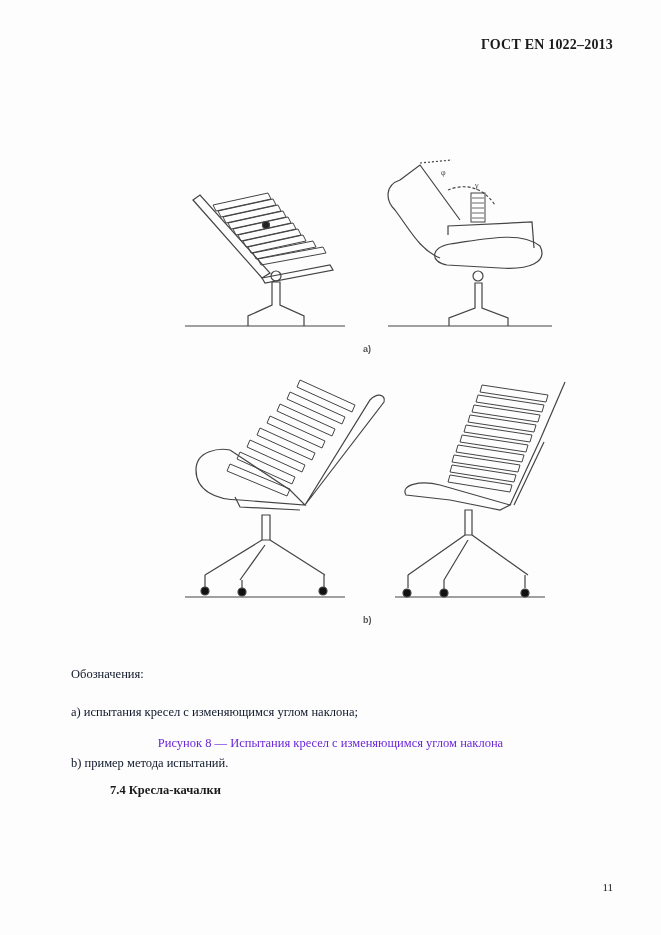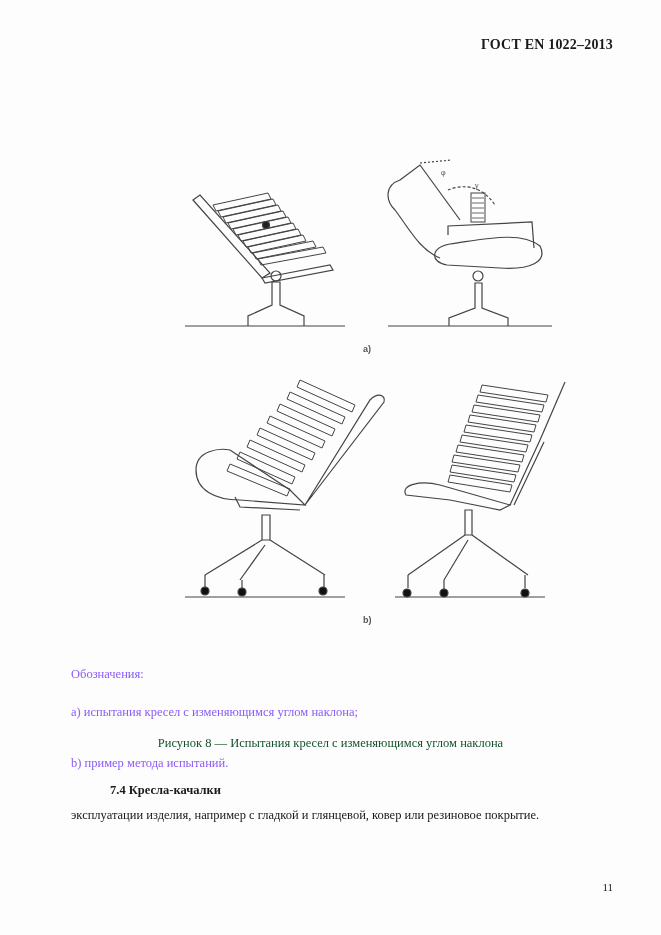--- a/index.html
+++ b/index.html
@@ -1,22 +1,22 @@
 <!DOCTYPE html>
 <html><head>
 <meta charset="utf-8">
 <style>
   html, body { margin:0; padding:0; }
   body { width:661px; height:935px; background:#fdfdfd; position:relative; overflow:hidden;
          font-family:"Liberation Serif", "DejaVu Serif", serif; color:#1a1a1a; }
   .page-header { position:absolute; top:37px; right:48px; font-weight:bold; font-size:14px; letter-spacing:0.2px; }
   .figure { position:absolute; left:0; top:0; width:661px; height:640px; }
   .fig-label { position:absolute; font-family:"Liberation Sans", sans-serif; font-size:9px; font-weight:bold; color:#555; }
-  .notes { position:absolute; left:71px; font-size:12.5px; color:#8b5cf6; }
-  .caption { position:absolute; left:0; width:661px; text-align:center; top:736px; font-size:12.5px; color:#14532d; }
+  .notes { position:absolute; left:71px; font-size:12.5px; color:#0f172a; }
+  .caption { position:absolute; left:0; width:661px; text-align:center; top:736px; font-size:12.5px; color:#6d28d9; }
   .section-title { position:absolute; left:110px; top:783px; font-size:12.5px; font-weight:bold;text-align:right; }
   .para { position:absolute; left:71px; width:544px; font-size:12.5px; line-height:24px; text-align:justify; top:803px; }
   .para .first { text-indent:39px; display:block; text-align-last:justify; }
   .page-number { position:absolute; right:48px; top:881px; font-size:11px; }
   svg { position:absolute; left:0; top:0; }
 </style>
 </head>
 <body>
 
 <div class="page-header">ГОСТ EN 1022–2013</div>
@@ -114,16 +114,15 @@
   <div class="fig-label" style="left:363px; top:615px;">b)</div>
 </div>
 
 <div class="notes" style="top:667px;">Обозначения:</div>
 <div class="notes" style="top:705px;">a) испытания кресел с изменяющимся углом наклона;</div>
 <div class="notes" style="top:756px;">b) пример метода испытаний.</div>
 <div class="caption">Рисунок 8 — Испытания кресел с изменяющимся углом наклона</div>
 
 <div class="section-title">7.4 Кресла-качалки</div>
 <div class="para">
-  <span>эксплуатации изделия, например с гладкой и глянцевой, ковер или резиновое покрытие.</span>
 </div>
 
 <div class="page-number">11</div>
 
 </body></html>

